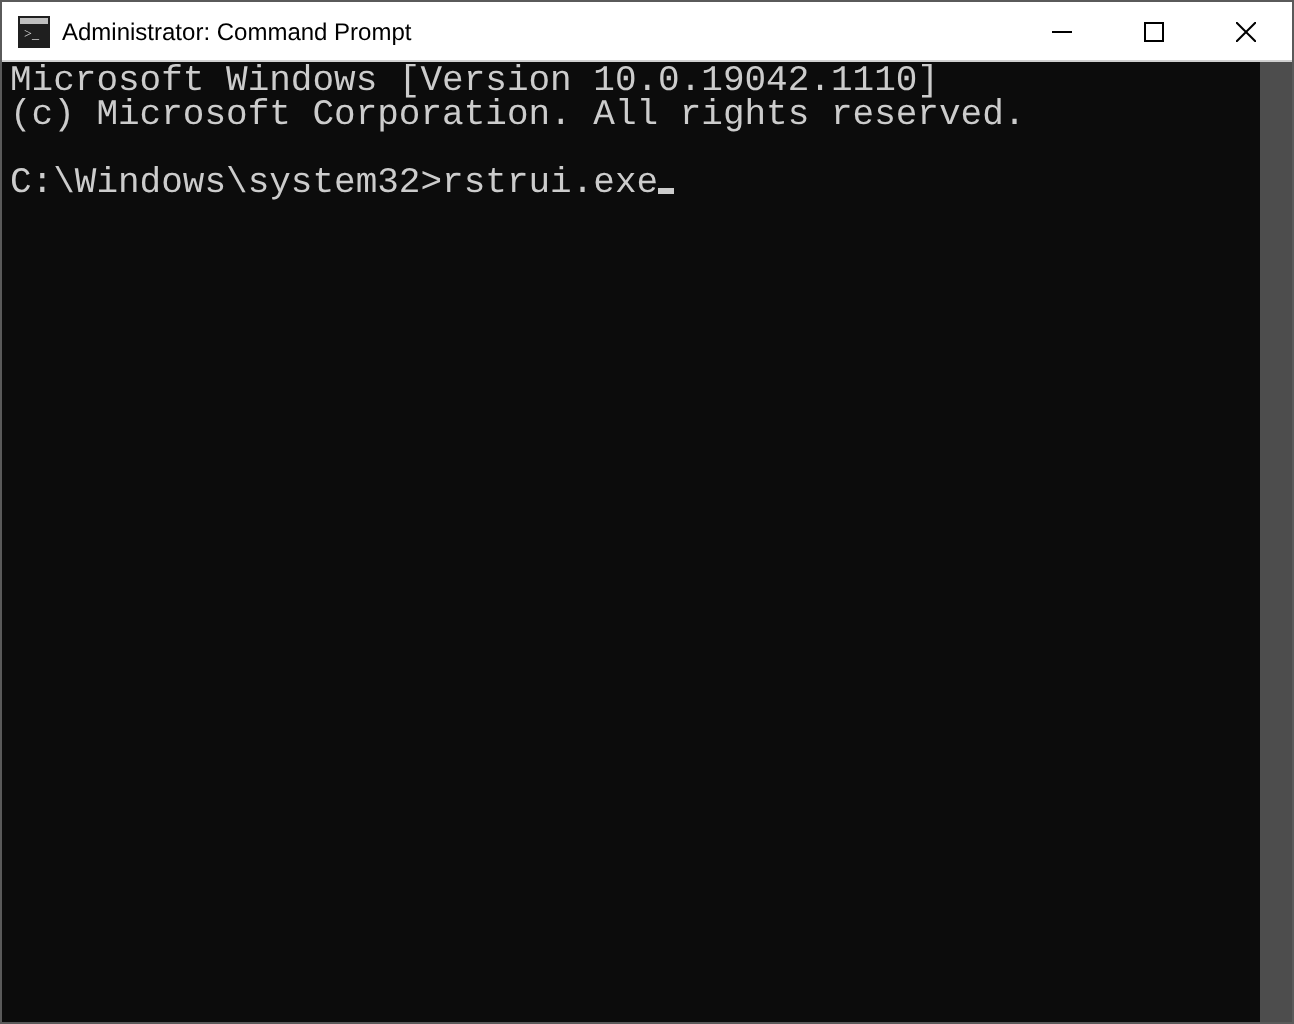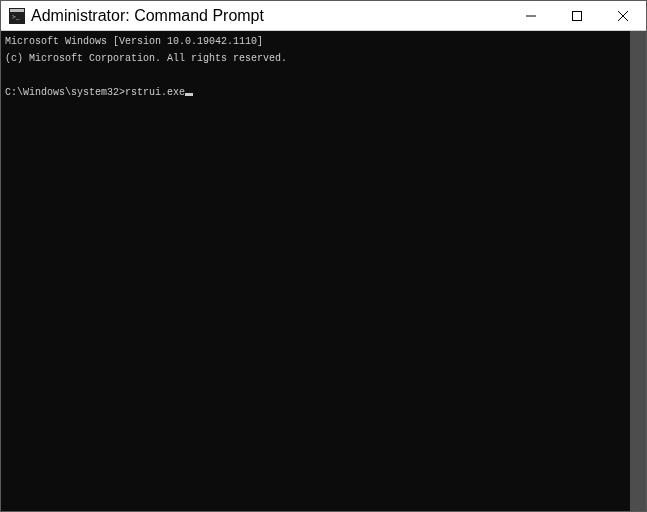--- a/index.html
+++ b/index.html
@@ -31,21 +31,21 @@
       user-select: none;
     }
     .titlebar-icon {
       width: 16px;
       height: 16px;
       margin-left: 8px;
       margin-right: 6px;
       flex-shrink: 0;
     }
     .titlebar-title {
-      font-size: 16px;
+      font-size: 12px;
       color: #000;
       flex-shrink: 0;
     }
     .titlebar-spacer {
       flex: 1;
     }
     .titlebar-controls {
       display: flex;
       height: 100%;
     }
@@ -67,21 +67,21 @@
       flex: 1;
       display: flex;
       background: #0c0c0c;
       position: relative;
     }
     .terminal {
       flex: 1;
       background: #0c0c0c;
       color: #cccccc;
       font-family: Consolas, "Courier New", monospace;
-      font-size: 10px;
+      font-size: 18px;
       line-height: 17px;
       padding: 2px 4px;
       white-space: pre;
       overflow: hidden;
     }
     .prompt-line {
       white-space: pre;
     }
     .cursor {
       display: inline-block;

